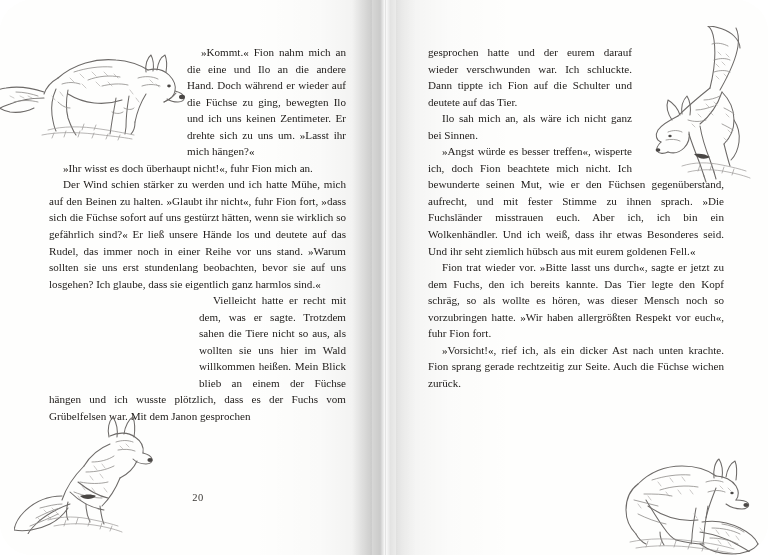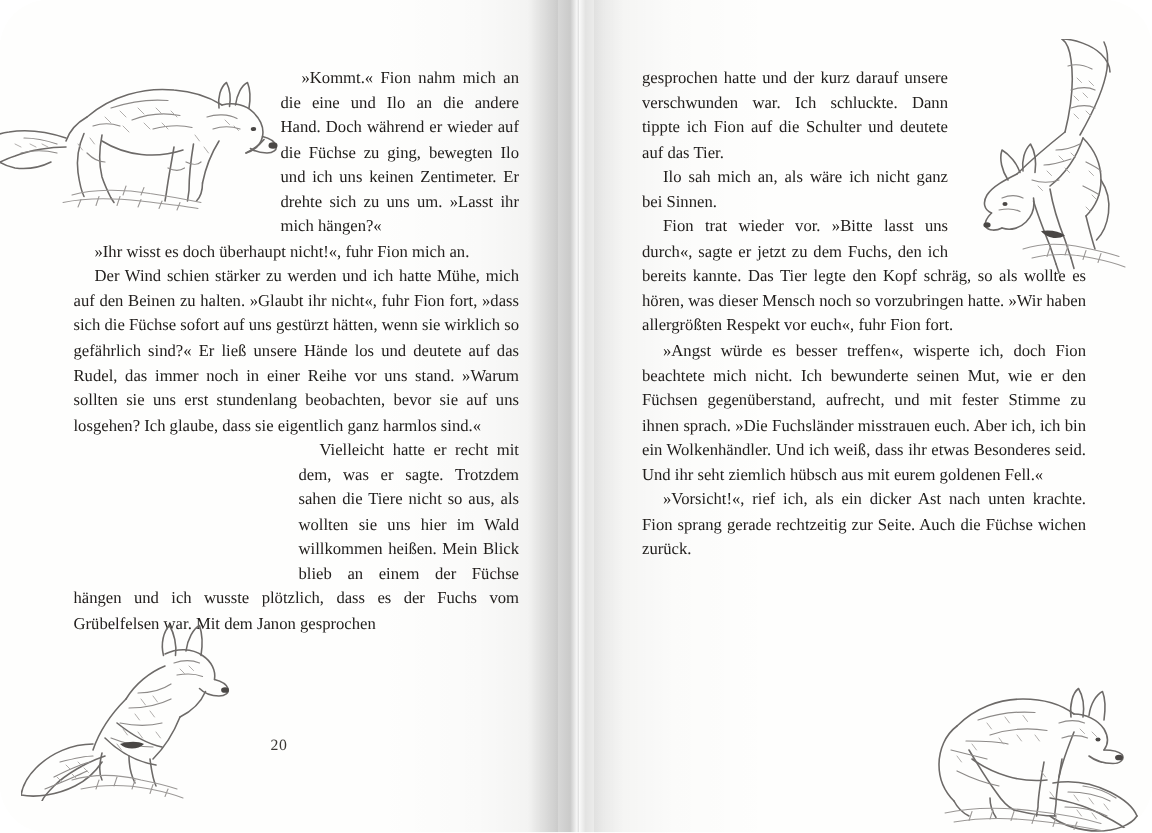--- a/index.html
+++ b/index.html
@@ -115,20 +115,21 @@
     height: 124px;
     shape-outside: polygon(0 0, 92px 0, 92px 124px, 0 124px);
   }
 
   
   .folio {
     position: absolute;
     font-size: 10.5px;
     color: #3a3734;
     letter-spacing: 0.4px;
+    margin-left: 12px;
   }
   .folio-left  { left: 0;   top: 492px; width: 372px; text-align: center; }
   .folio-right { left: 396px; top: 492px; width: 372px; text-align: center; }
 
   
   .illus {
     position: absolute;
     pointer-events: none;
   }
   .illus svg { display: block; }
@@ -157,24 +158,24 @@
     <div class="shape shape-tl"></div>
     <p>»Kommt.« Fion nahm mich an die eine und Ilo an die andere Hand. Doch während er wieder auf die Füchse zu ging, bewegten Ilo und ich uns keinen Zentimeter. Er drehte sich zu uns um. »Lasst ihr mich hängen?«</p>
     <p>»Ihr wisst es doch überhaupt nicht!«, fuhr Fion mich an.</p>
     <p>Der Wind schien stärker zu werden und ich hatte Mühe, mich auf den Beinen zu halten. »Glaubt ihr nicht«, fuhr Fion fort, »dass sich die Füchse sofort auf uns gestürzt hätten, wenn sie wirklich so gefährlich sind?« Er ließ unsere Hände los und deutete auf das Rudel, das immer noch in einer Reihe vor uns stand. »Warum sollten sie uns erst stundenlang beobachten, bevor sie auf uns losgehen? Ich glaube, dass sie eigentlich ganz harmlos sind.«</p>
     <div class="shape shape-bl"></div>
     <p>Vielleicht hatte er recht mit dem, was er sagte. Trotzdem sahen die Tiere nicht so aus, als wollten sie uns hier im Wald willkommen heißen. Mein Blick blieb an einem der Füchse hängen und ich wusste plötzlich, dass es der Fuchs vom Grübelfelsen war. Mit dem Janon gesprochen</p>
   </div>
 
   <div class="textcol col-right">
     <div class="shape shape-tr"></div>
-    <p class="noindent">gesprochen hatte und der kurz darauf unsere verschwunden war. Ich schluckte. Dann tippte ich Fion auf die Schulter und deutete auf das Tier.</p>
+    <p class="noindent">gesprochen hatte und der eurem darauf wieder verschwunden war. Ich schluckte. Dann tippte ich Fion auf die Schulter und deutete auf das Tier.</p>
     <p>Ilo sah mich an, als wäre ich nicht ganz bei Sinnen.</p>
+    <p>»Angst würde es besser treffen«, wisperte ich, doch Fion beachtete mich nicht. Ich bewunderte seinen Mut, wie er den Füchsen gegenüberstand, aufrecht, und mit fester Stimme zu ihnen sprach. »Die Fuchsländer misstrauen euch. Aber ich, ich bin ein Wolkenhändler. Und ich weiß, dass ihr etwas Besonderes seid. Und ihr seht ziemlich hübsch aus mit eurem goldenen Fell.«</p>
     <p>Fion trat wieder vor. »Bitte lasst uns durch«, sagte er jetzt zu dem Fuchs, den ich bereits kannte. Das Tier legte den Kopf schräg, so als wollte es hören, was dieser Mensch noch so vorzubringen hatte. »Wir haben allergrößten Respekt vor euch«, fuhr Fion fort.</p>
-    <p>»Angst würde es besser treffen«, wisperte ich, doch Fion beachtete mich nicht. Ich bewunderte seinen Mut, wie er den Füchsen gegenüberstand, aufrecht, und mit fester Stimme zu ihnen sprach. »Die Fuchsländer misstrauen euch. Aber ich, ich bin ein Wolkenhändler. Und ich weiß, dass ihr etwas Besonderes seid. Und ihr seht ziemlich hübsch aus mit eurem goldenen Fell.«</p>
     <p>»Vorsicht!«, rief ich, als ein dicker Ast nach unten krachte. Fion sprang gerade rechtzeitig zur Seite. Auch die Füchse wichen zurück.</p>
   </div>
 
   <div class="folio folio-left">20</div>
 
   <div class="illus illus-tl">
     <svg width="190" height="112" viewBox="0 0 190 112">
       <g class="ink">
 
         <path d="M62 44 C78 30 100 24 120 26 C134 27 144 31 152 36"></path>

